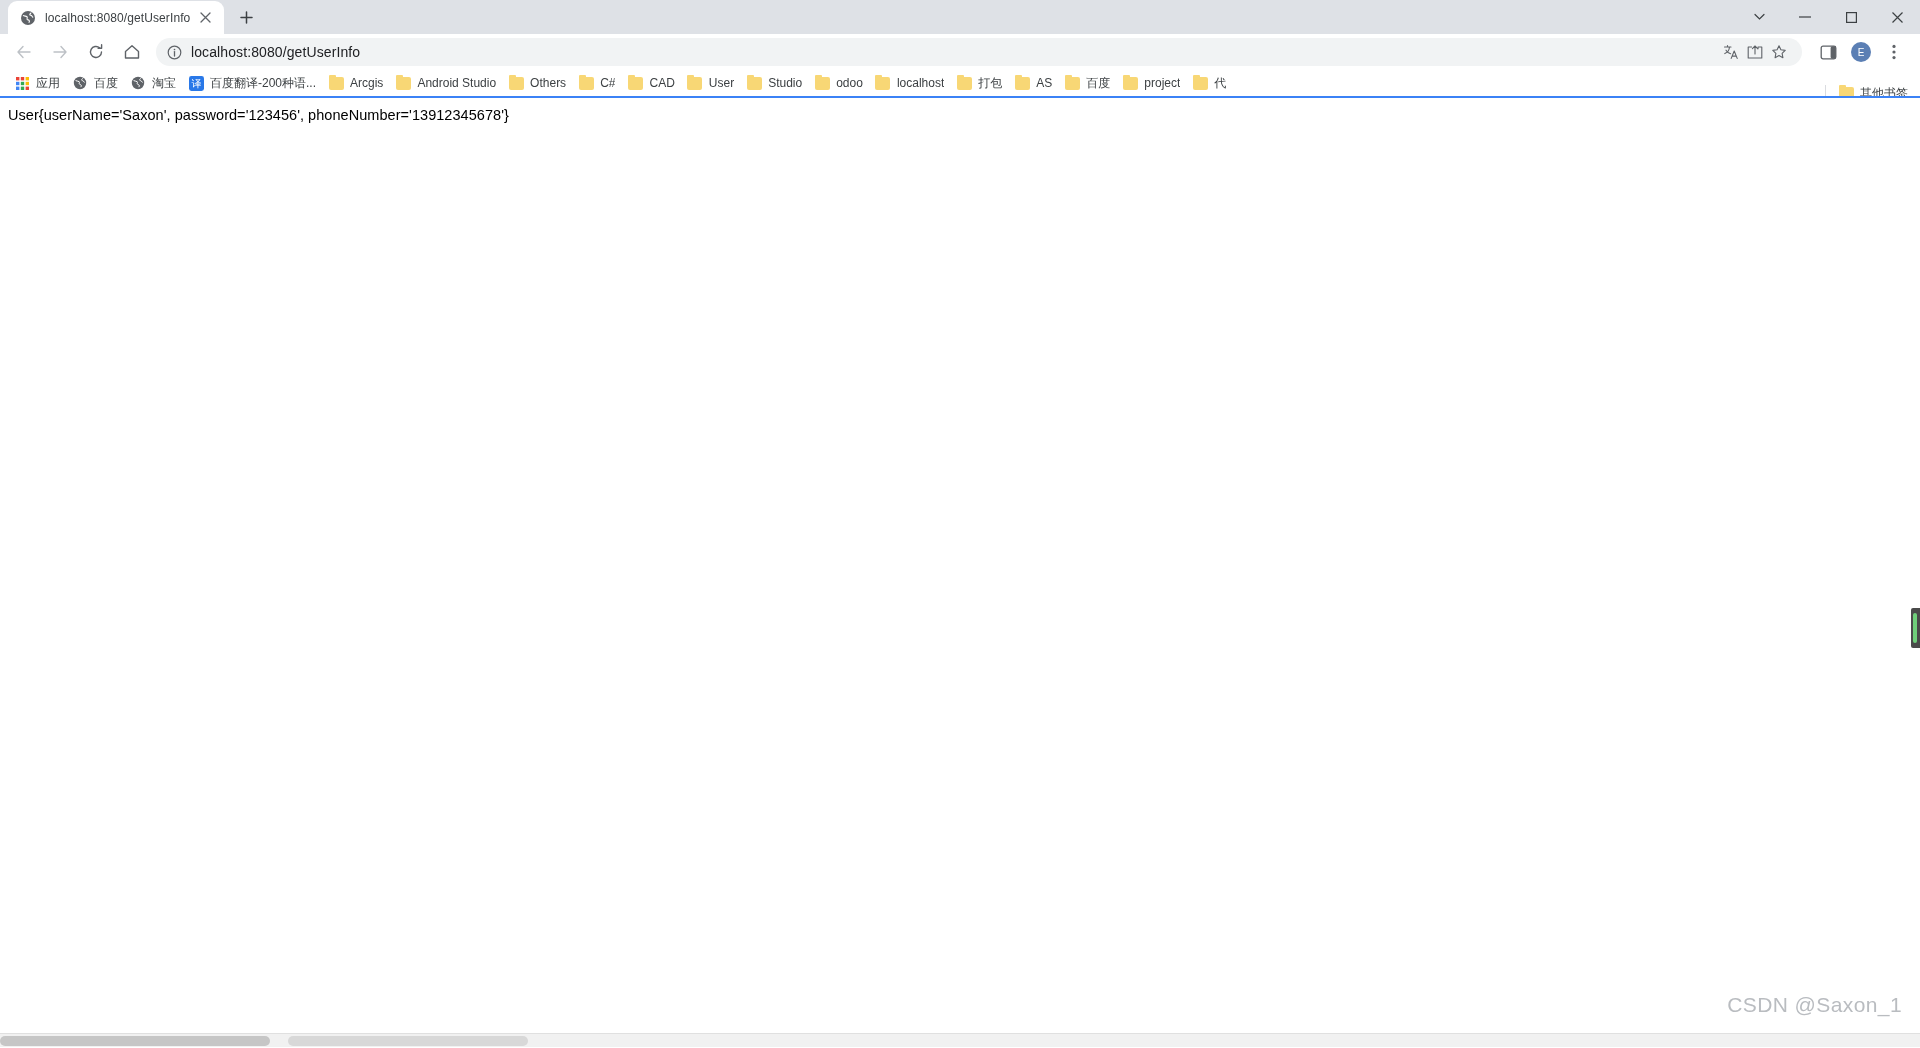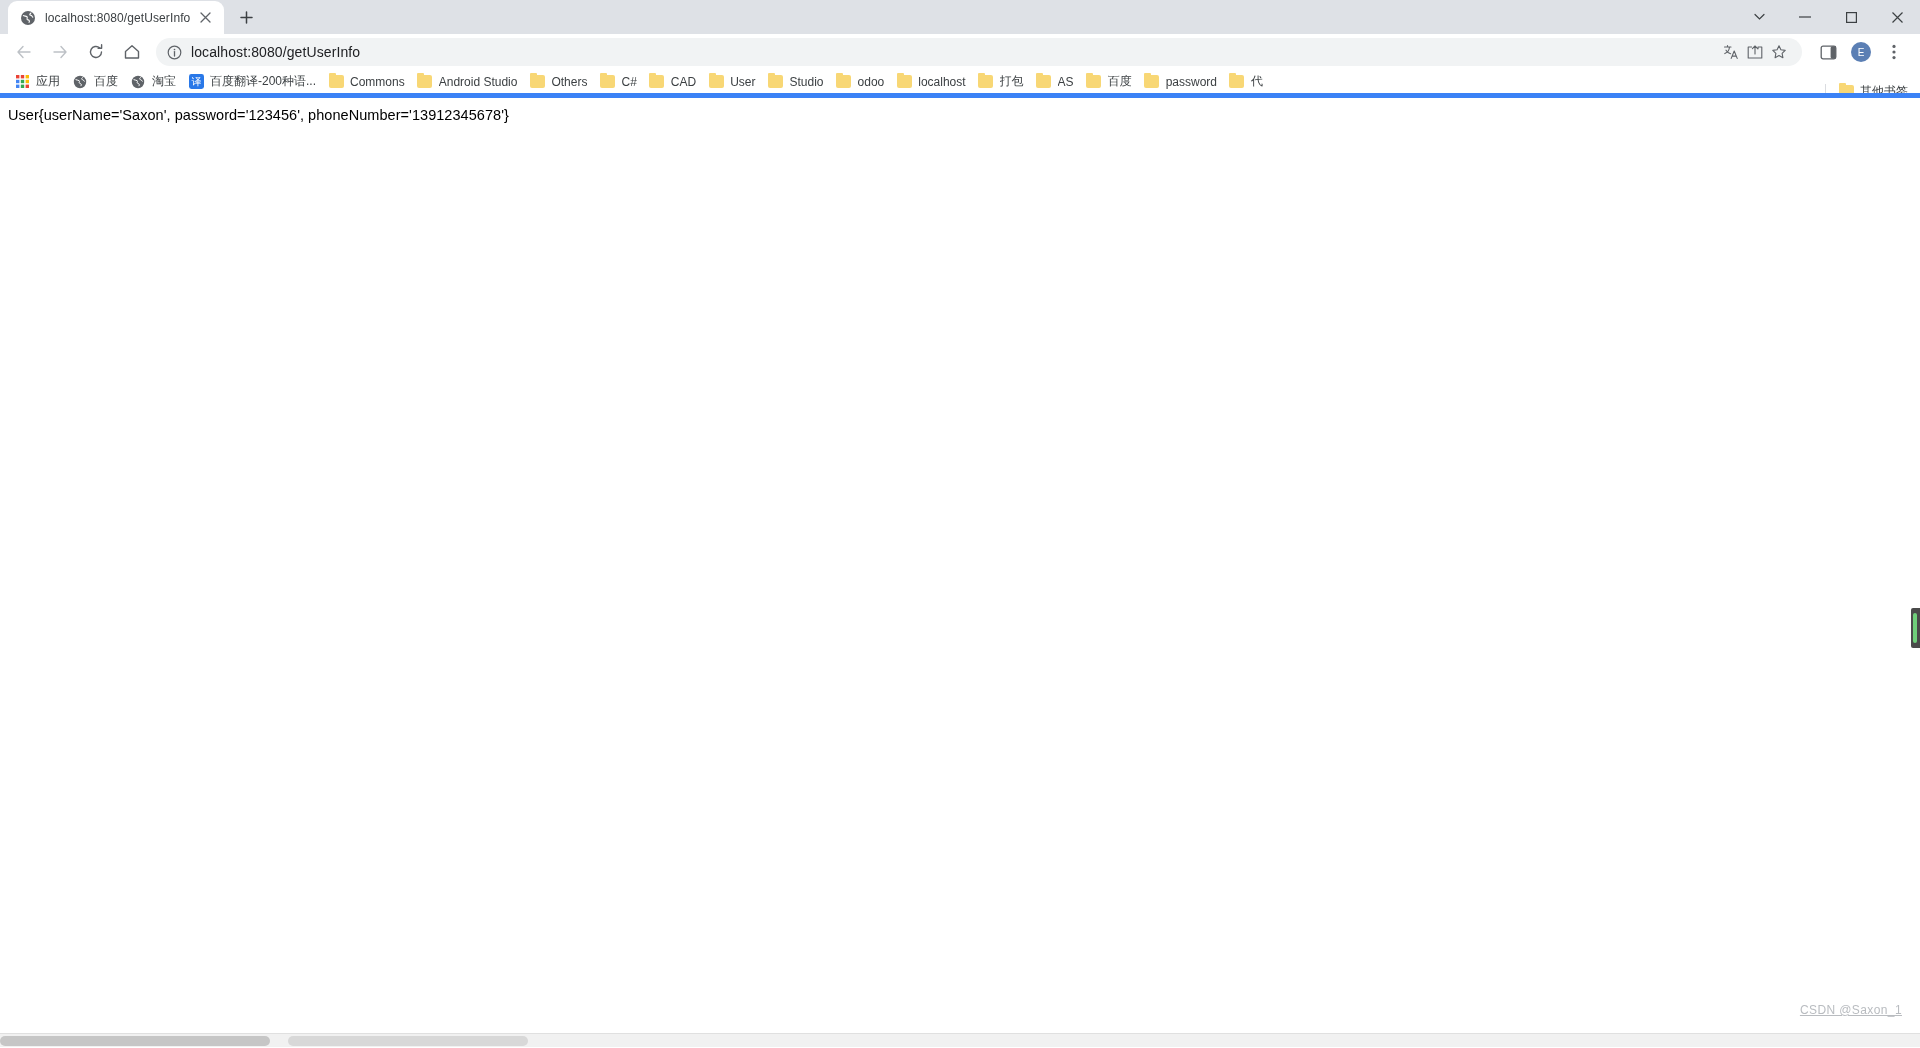--- a/index.html
+++ b/index.html
@@ -128,21 +128,21 @@
     color: #fff;
     font-size: 10px;
     display: flex; align-items: center; justify-content: center;
     margin: 0 5px;
   }
 
   
   .bookmarks {
     height: 28px;
     background: #ffffff;
-    border-bottom: 5px solid #3b82f6;
+    border-bottom: 2px solid #3b82f6;
     display: flex;
     align-items: center;
     padding: 0 6px 0 8px;
     position: relative;
     overflow: hidden;
   }
   .bm {
     display: flex;
     align-items: center;
     height: 22px;
@@ -203,24 +203,23 @@
     font-size: 14.5px;
     color: #000000;
     padding: 9px 0 0 8px;
     white-space: pre;
     letter-spacing: 0.05px;
   }
   .watermark {
     position: absolute;
     right: 18px;
     bottom: 30px;
-    font-size: 12px;
+    font-size: 21px;
     color: #b9bcc0;
     letter-spacing: 0.4px;
-    text-decoration: underline;
   }
 
   
   .edge-nub {
     position: absolute;
     right: 0;
     top: 510px;
     width: 9px;
     height: 40px;
     background: #4a4a4a;
@@ -430,21 +429,21 @@
         <text x="7.5" y="11.4" font-size="10" font-family="'Liberation Sans', sans-serif" fill="#ffffff" text-anchor="middle">译</text>
       </svg>
     </span>
     <span class="bm-label">百度翻译-200种语...</span>
   </div>
 
   <div class="bm">
     <span class="bm-ico">
         <span class="folder"></span>
       </span>
-    <span class="bm-label">Commons</span>
+    <span class="bm-label">Arcgis</span>
   </div>
   <div class="bm">
     <span class="bm-ico">
         <span class="folder"></span>
       </span>
     <span class="bm-label">Android Studio</span>
   </div>
   <div class="bm">
     <span class="bm-ico">
         <span class="folder"></span>
@@ -502,21 +501,21 @@
   <div class="bm">
     <span class="bm-ico">
         <span class="folder"></span>
       </span>
     <span class="bm-label">百度</span>
   </div>
   <div class="bm">
     <span class="bm-ico">
         <span class="folder"></span>
       </span>
-    <span class="bm-label">password</span>
+    <span class="bm-label">project</span>
   </div>
   <div class="bm">
     <span class="bm-ico">
         <span class="folder"></span>
       </span>
     <span class="bm-label">代</span>
   </div>
 
   <div class="bm-right">
     <span class="bm-sep"></span>

